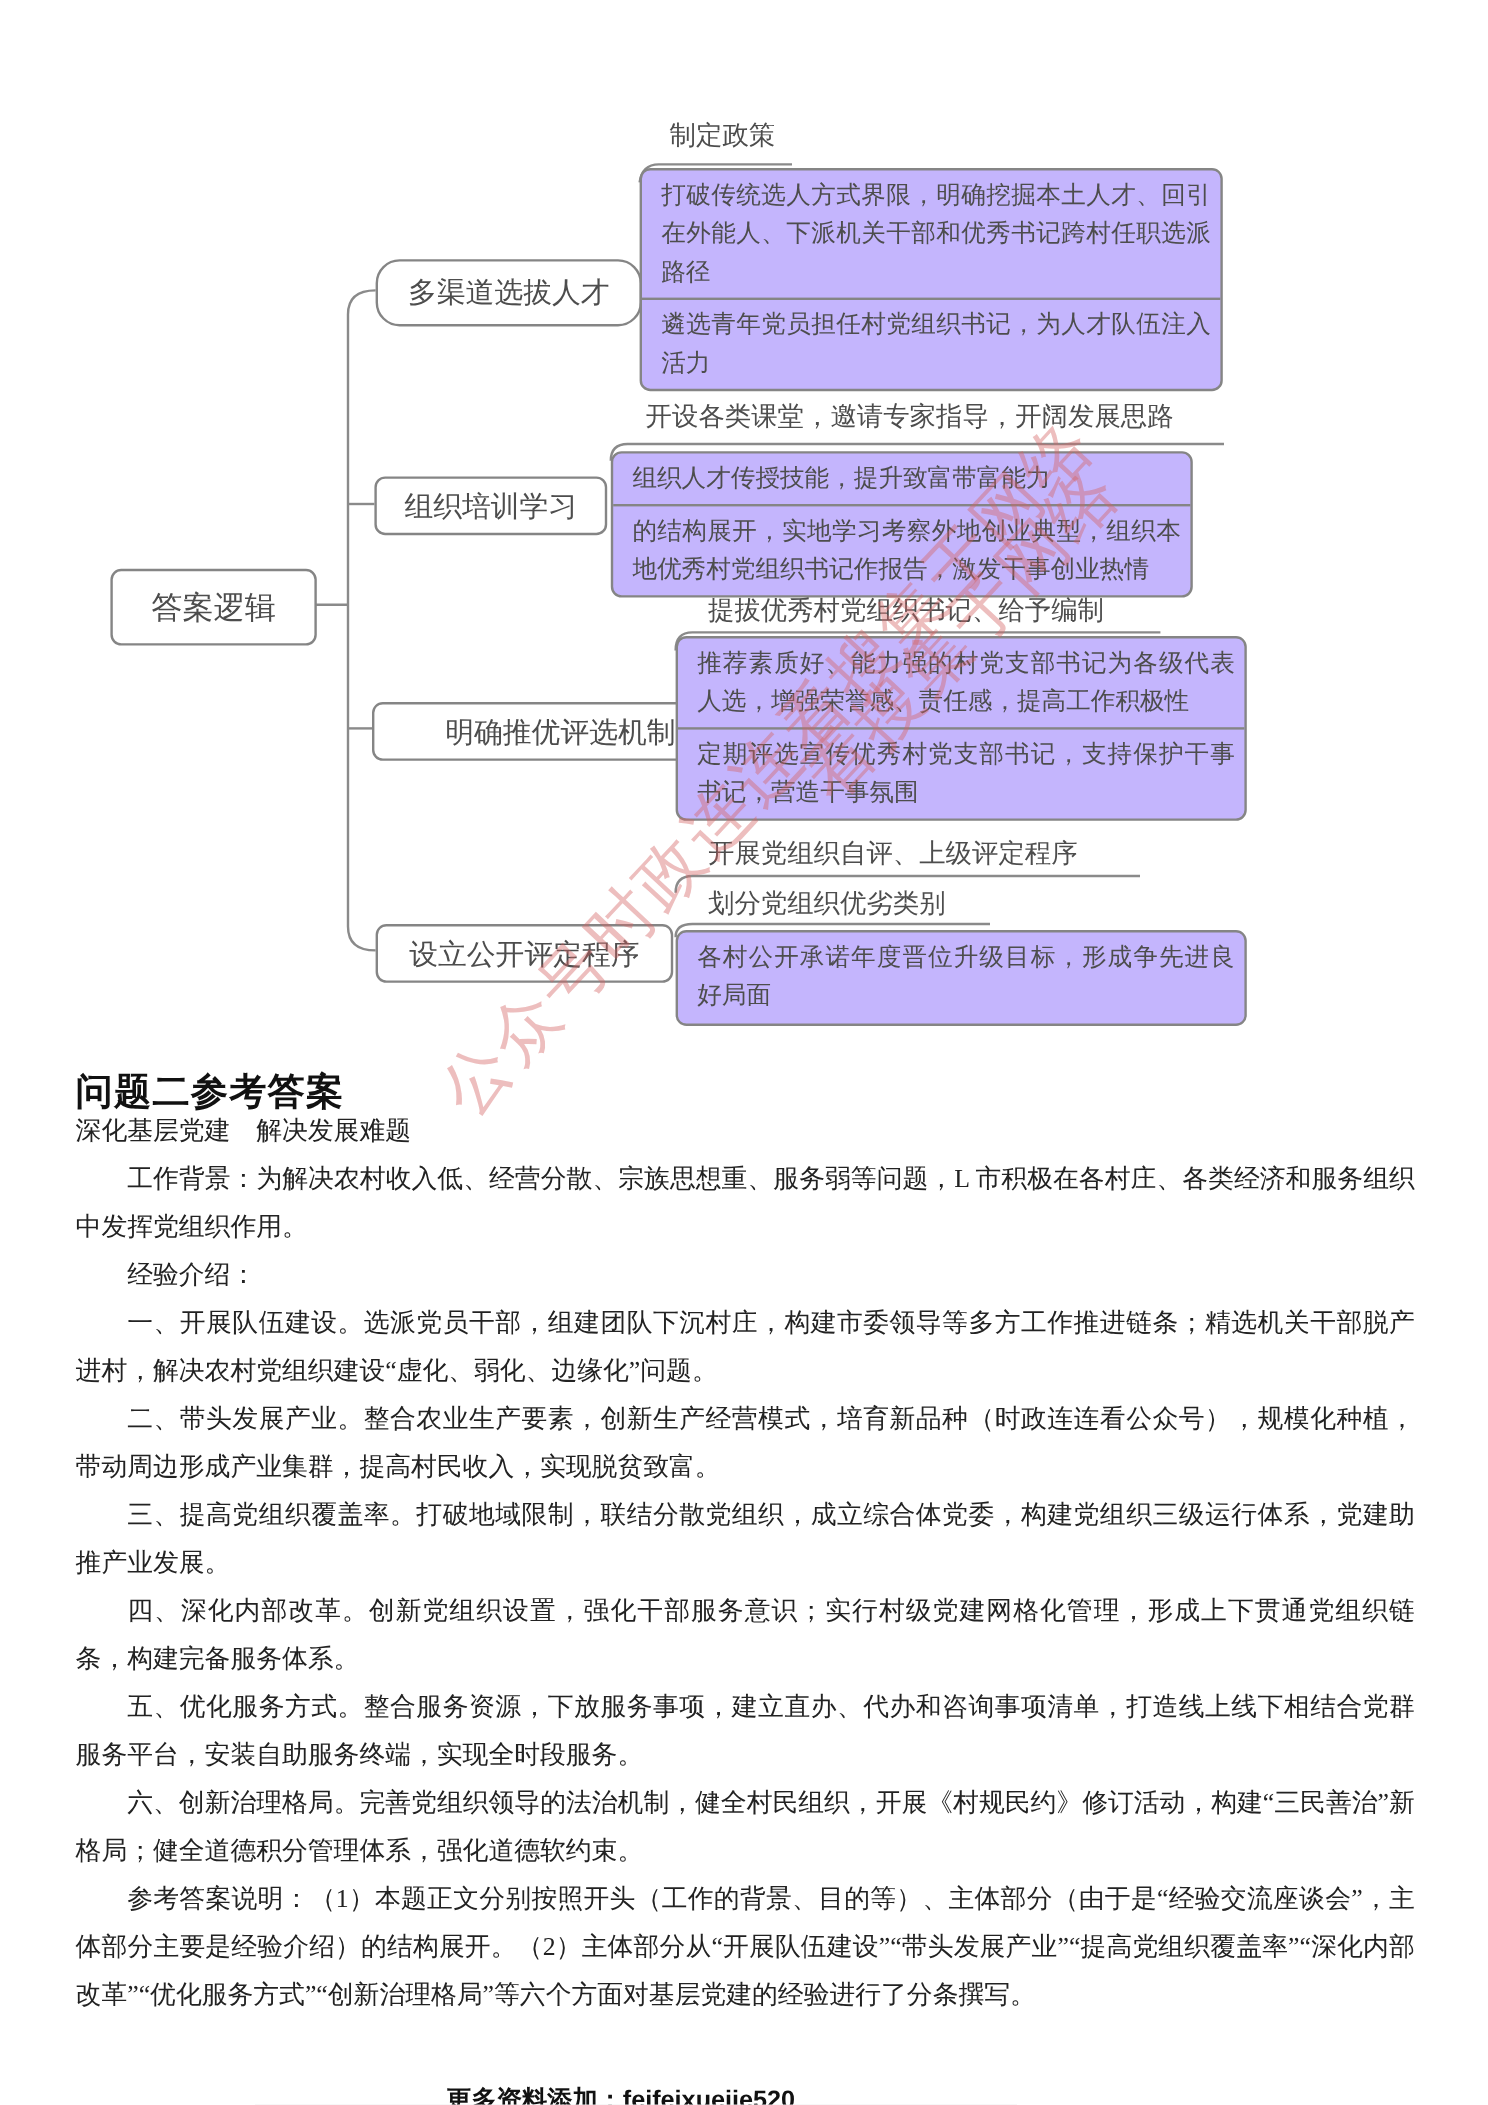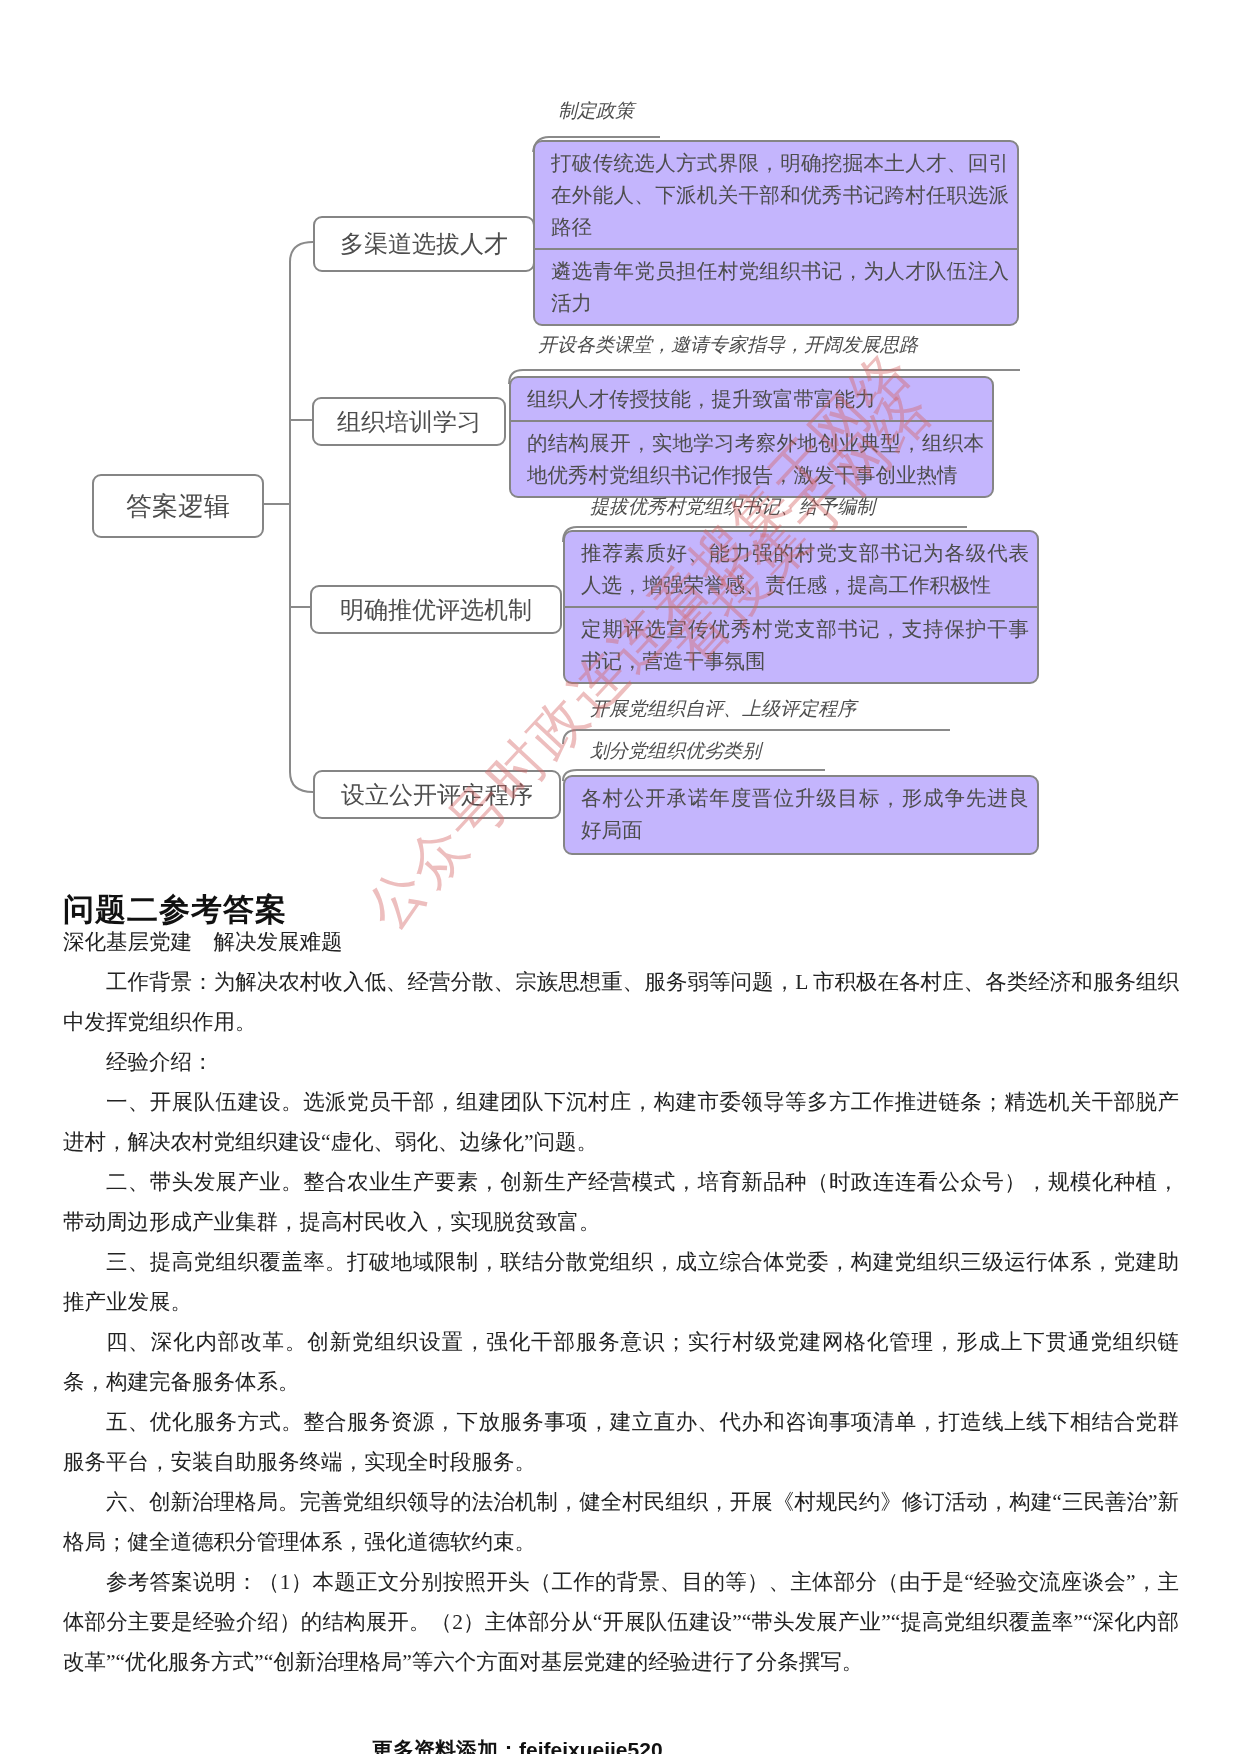--- a/index.html
+++ b/index.html
@@ -10,22 +10,22 @@
   .connectors{position:absolute;left:0;top:0;pointer-events:none;}
   .node{position:absolute;display:flex;align-items:center;justify-content:center;
         background:#fff;border:2px solid #858585;border-radius:9px;
         color:#4d4d4d;font-family:"Liberation Sans", sans-serif;white-space:nowrap;}
   .root{font-size:26px;}
   .branch{font-size:24px;}
   .leafbox{position:absolute;background:#c4b5fd;border:2px solid #858585;border-radius:9px;
            font-family:"Liberation Sans", sans-serif;color:#4d4d4d;}
   .cell{padding:5px 8px 5px 16px;font-size:20.5px;line-height:32px;text-align:justify;}
   .cell + .cell{border-top:2px solid #858585;}
-  .linelabel{position:absolute;font-size:19px;color:#4d4d4d;white-space:nowrap;
-             font-family:"Liberation Sans", sans-serif;font-style:italic;}
+  .linelabel{position:absolute;font-size:22px;color:#4d4d4d;white-space:nowrap;
+             font-family:"Liberation Sans", sans-serif;}
   
   .wm{position:absolute;white-space:nowrap;font-size:56px;letter-spacing:3px;
       color:rgba(213,99,99,0.42);font-family:"Liberation Sans", sans-serif;
       transform:translate(-50%,-50%) rotate(-47deg);z-index:6;pointer-events:none;}
   
   .heading{position:absolute;left:63px;top:868px;font-size:31px;font-weight:bold;
            color:#111;letter-spacing:1px;z-index:2;}
   .answers{position:absolute;left:63px;top:922px;width:1116px;z-index:2;}
   .answers p{margin:0;font-size:21.5px;line-height:40px;color:#222;
              text-align:justify;text-indent:2em;}
@@ -57,23 +57,23 @@
 
         <path d="M967,527 L577,527 Q563,527 563,542"></path>
 
         <path d="M950,730 L577,730 Q563,730 563,744"></path>
         <path d="M825,770 L577,770 Q563,770 563,781"></path>
       </g>
     </svg>
 
     <div class="node root" style="left:92px;top:474px;width:168px;height:60px;">答案逻辑</div>
 
-    <div class="node branch" style="left:313px;top:216px;width:218px;height:52px;">多渠道选拔人才</div>
+    <div class="node branch" style="left:313px;top:216px;width:218px;height:52px;border-radius:20px;">多渠道选拔人才</div>
     <div class="node branch" style="left:312px;top:397px;width:190px;height:45px;">组织培训学习</div>
-    <div class="node branch" style="left:310px;top:585px;width:248px;height:45px;">明确推优评选机制</div>
+    <div class="node branch" style="left:310px;top:585px;width:248px;height:45px;padding-left:31px;">明确推优评选机制</div>
     <div class="node branch" style="left:313px;top:770px;width:244px;height:45px;">设立公开评定程序</div>
 
     <div class="linelabel" style="left:558px;top:98px;">制定政策</div>
     <div class="leafbox" style="left:533px;top:140px;width:482px;">
       <div class="cell">打破传统选人方式界限，明确挖掘本土人才、回引在外能人、下派机关干部和优秀书记跨村任职选派路径</div>
       <div class="cell">遴选青年党员担任村党组织书记，为人才队伍注入活力</div>
     </div>
 
     <div class="linelabel" style="left:538px;top:332px;">开设各类课堂，邀请专家指导，开阔发展思路</div>
     <div class="leafbox" style="left:509px;top:376px;width:481px;">

